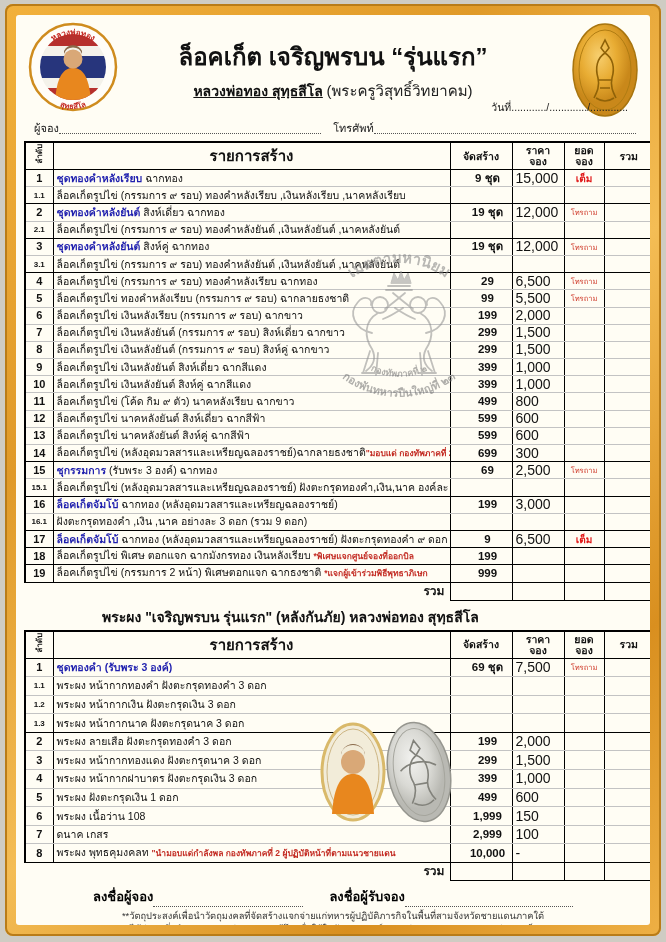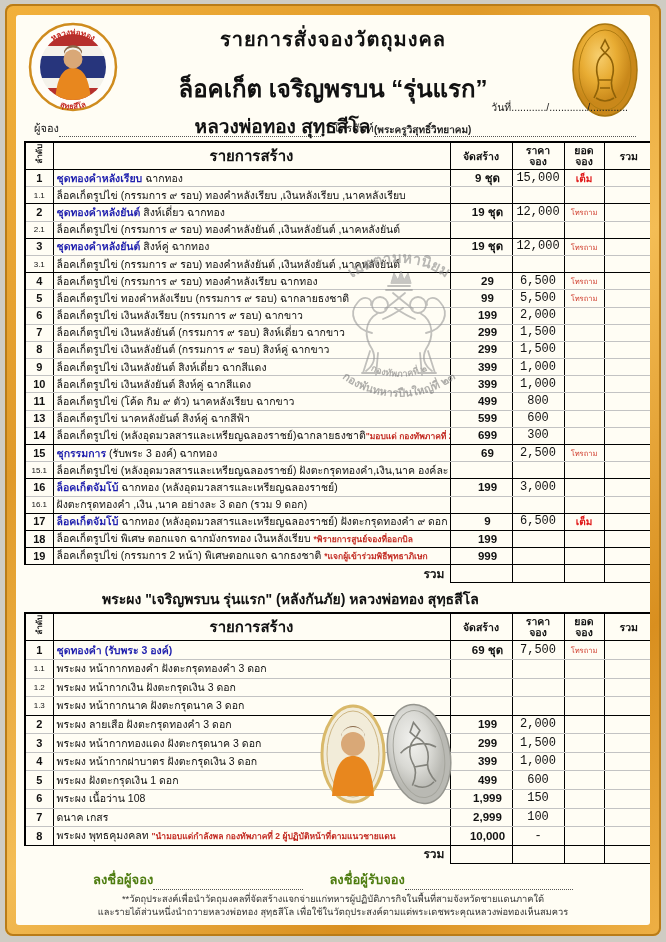--- a/index.html
+++ b/index.html
@@ -12,63 +12,63 @@
     box-sizing:border-box;padding:6px 8px;overflow:hidden;}
 
   
   .header{position:relative;height:97px;}
   .logo{position:absolute;left:4px;top:1px;}
   .coin{position:absolute;right:2px;top:1px;}
   .titles{text-align:center;padding:2px 95px 0 95px;color:#111;}
   .t1{font-size:20px;font-weight:bold;letter-spacing:1px;}
   .t2{font-size:24px;font-weight:bold;margin-top:14px;}
   .t3{font-size:13px;margin-top:3px;}
-  .t3 b{font-size:19px;}
-  .t3 span.lt{font-weight:bold;font-size:10px;color:#222;}
+  .t3 b{font-size:14px;text-decoration:underline;}
+  .t3 span.lt{font-weight:normal;font-size:15px;color:#222;}
   .dateline{position:absolute;right:14px;bottom:2px;font-size:10.5px;color:#222;}
   .dots{display:inline-block;border-bottom:1.4px dotted #555;height:10px;vertical-align:bottom;}
-  .orderline{display:flex;align-items:flex-end;font-size:11px;margin:1px 6px 4px 10px;color:#222;}
+  .orderline{display:flex;align-items:center;font-size:11px;margin:1px 6px 4px 10px;color:#222;}
   .orderline .dots{flex:1;}
 
   
   .twrap{position:relative;margin:0 auto;width:629px;}
   table{border-collapse:collapse;table-layout:fixed;width:629px;background:transparent;}
   col.c-no{width:28px}col.c-item{width:397px}col.c-made{width:62px}
   col.c-price{width:52px}col.c-dep{width:40px}col.c-tot{width:50px}
   th,td{padding:1px 3px;overflow:hidden;white-space:nowrap;}
   th+th,td+td{border-left:1.3px solid #000;}
   thead th{border-top:2px solid #000;border-bottom:1.6px solid #000;font-weight:bold;color:#111;}
   th:first-child,td:first-child{border-left:2px solid #000;}
   th:last-child,td:last-child{border-right:2px solid #000;}
   th.h-item{font-size:15px;}
   th.h-sm{font-size:10.5px;line-height:11px;}
   th.h-no span{display:inline-block;writing-mode:vertical-rl;transform:rotate(180deg);font-size:8px;font-weight:bold;line-height:9px;}
   tbody td{border-bottom:1px solid #c3c3c3;font-size:10.5px;color:#111;height:14.2px;line-height:13px;}
   .tb2 tbody td{height:15.6px;}
   tr.thick td{border-bottom:1.8px solid #000;}
   td.no{text-align:center;font-weight:bold;font-size:11px;}
-  tr.sub td.no{font-weight:normal;font-size:8px;}
+  tr.sub td.no{font-weight:bold;font-size:8px;}
   td.qty{text-align:center;font-weight:bold;font-size:11.5px;padding-left:16px;}
-  td.price{text-align:center;font-size:12px;font-family:Liberation Mono, monospace;}
+  td.price{font-size:14px;}
   td.status{text-align:center;}
   .st-full{color:#e01616;font-weight:bold;font-size:10px;}
   .st-call{color:#cf3a2a;font-size:7.5px;}
   .blue{color:#1f1fae;font-weight:bold;}
   .rednote{color:#c32b22;font-size:8.5px;font-weight:bold;}
   tr.sumrow td{border-bottom:1.8px solid #000;height:15px;}
   tr.sumrow td.sumlabel{border-left:none;border-bottom:none;background:transparent;text-align:right;
     font-weight:bold;font-size:12px;padding-right:5px;}
 
   .sect2{font-size:14px;font-weight:bold;text-align:left;padding:5px 0 2px 78px;color:#111;}
 
   
   .overlay{position:absolute;pointer-events:none;}
 
   
-  .signline{display:flex;justify-content:center;gap:26px;align-items:flex-end;font-size:13px;font-weight:bold;margin-top:5px;color:#4d7c0f;}
+  .signline{display:flex;justify-content:center;gap:26px;align-items:flex-end;font-size:13px;font-weight:bold;margin-top:5px;color:#000000;}
   .purpose{text-align:center;font-size:9.3px;color:#333;line-height:13px;margin-top:3px;}
 </style>
 </head>
 <body>
 
 <div class="page">
  <div class="frame">
   <div class="sheet">
 
     <div class="header">
@@ -108,21 +108,20 @@
                   <stop offset="55%" stop-color="#e8ac33"></stop>
                   <stop offset="100%" stop-color="#c9881a"></stop>
             </radialGradient>
           </defs>
           <ellipse cx="35" cy="48" rx="32" ry="46" fill="url(#gold)" stroke="#a8750f" stroke-width="1.5"></ellipse>
           <ellipse cx="35" cy="48" rx="26" ry="40" fill="none" stroke="#b07c12" stroke-width="1"></ellipse>
           <path d="M35 18 l-4 8 l4 5 l4 -5 Z M35 31 C 27 36 25 46 28 56 C 30 64 27 70 24 76 M35 31 C 43 36 45 46 42 56 C 40 64 43 70 46 76 M28 58 L 42 58 M30 66 L 40 66 M26 76 C 32 80 38 80 44 76" fill="none" stroke="#8f6208" stroke-width="1.6"></path>
         </svg>
       </div>
       <div class="titles">
-        <div class="t1">รายการสั่งจองวัตถุมงคล</div>
         <div class="t2">ล็อคเก็ต เจริญพรบน “รุ่นแรก”</div>
         <div class="t3">
           <b>หลวงพ่อทอง สุทฺธสีโล</b>
           <span class="lt">(พระครูวิสุทธิ์วิทยาคม)</span>
         </div>
       </div>
       <div class="dateline">
         <span>วันที่</span><span>............/............./.............</span>
       </div>
     </div>
@@ -261,20 +260,28 @@
               </tr>
               <tr>
                 <td class="no">11</td>
                 <td><span>ล็อคเก็ตรูปไข่ (โค้ด กิม ๙ ตัว) นาคหลังเรียบ ฉากขาว</span></td>
                 <td class="qty">499</td>
                 <td class="price">800</td>
                 <td class="status"></td>
                 <td></td>
               </tr>
               <tr>
+                <td class="no">12</td>
+                <td><span>ล็อคเก็ตรูปไข่ นาคหลังยันต์ สิงห์เดี่ยว ฉากสีฟ้า</span></td>
+                <td class="qty">599</td>
+                <td class="price">600</td>
+                <td class="status"></td>
+                <td></td>
+              </tr>
+              <tr>
                 <td class="no">13</td>
                 <td><span>ล็อคเก็ตรูปไข่ นาคหลังยันต์ สิงห์คู่ ฉากสีฟ้า</span></td>
                 <td class="qty">599</td>
                 <td class="price">600</td>
                 <td class="status"></td>
                 <td></td>
               </tr>
               <tr class="thick">
                 <td class="no">14</td>
                 <td><span>ล็อคเก็ตรูปไข่ (หลังอุดมวลสารและเหรียญฉลองราชย์)ฉากลายธงชาติ</span><span class="rednote">"มอบแด่ กองทัพภาคที่ 2 ป.23 / 300 เหรียญ</span></td>
@@ -318,21 +325,21 @@
               <tr class="thick">
                 <td class="no">17</td>
                 <td><span class="blue">ล็อคเก็ตจัมโบ้</span><span> ฉากทอง (หลังอุดมวลสารและเหรียญฉลองราชย์) ฝังตะกรุดทองคำ ๙ ดอก</span></td>
                 <td class="qty">9</td>
                 <td class="price">6,500</td>
                 <td class="status"><span class="st-full">เต็ม</span></td>
                 <td></td>
               </tr>
               <tr class="thick">
                 <td class="no">18</td>
-                <td><span>ล็อคเก็ตรูปไข่ พิเศษ ตอกแจก ฉากมังกรทอง เงินหลังเรียบ </span><span class="rednote">*พิรายการสูนย์จองที่ออกบิล</span></td>
+                <td><span>ล็อคเก็ตรูปไข่ พิเศษ ตอกแจก ฉากมังกรทอง เงินหลังเรียบ </span><span class="rednote">*พิเศษแจกศูนย์จองที่ออกบิล</span></td>
                 <td class="qty">199</td>
                 <td class="price"></td>
                 <td class="status"></td>
                 <td></td>
               </tr>
               <tr class="thick">
                 <td class="no">19</td>
                 <td><span>ล็อคเก็ตรูปไข่ (กรรมการ 2 หน้า) พิเศษตอกแจก ฉากธงชาติ  </span><span class="rednote">*แจกผู้เข้าร่วมพิธีพุทธาภิเษก</span></td>
                 <td class="qty">999</td>
                 <td class="price"></td>

